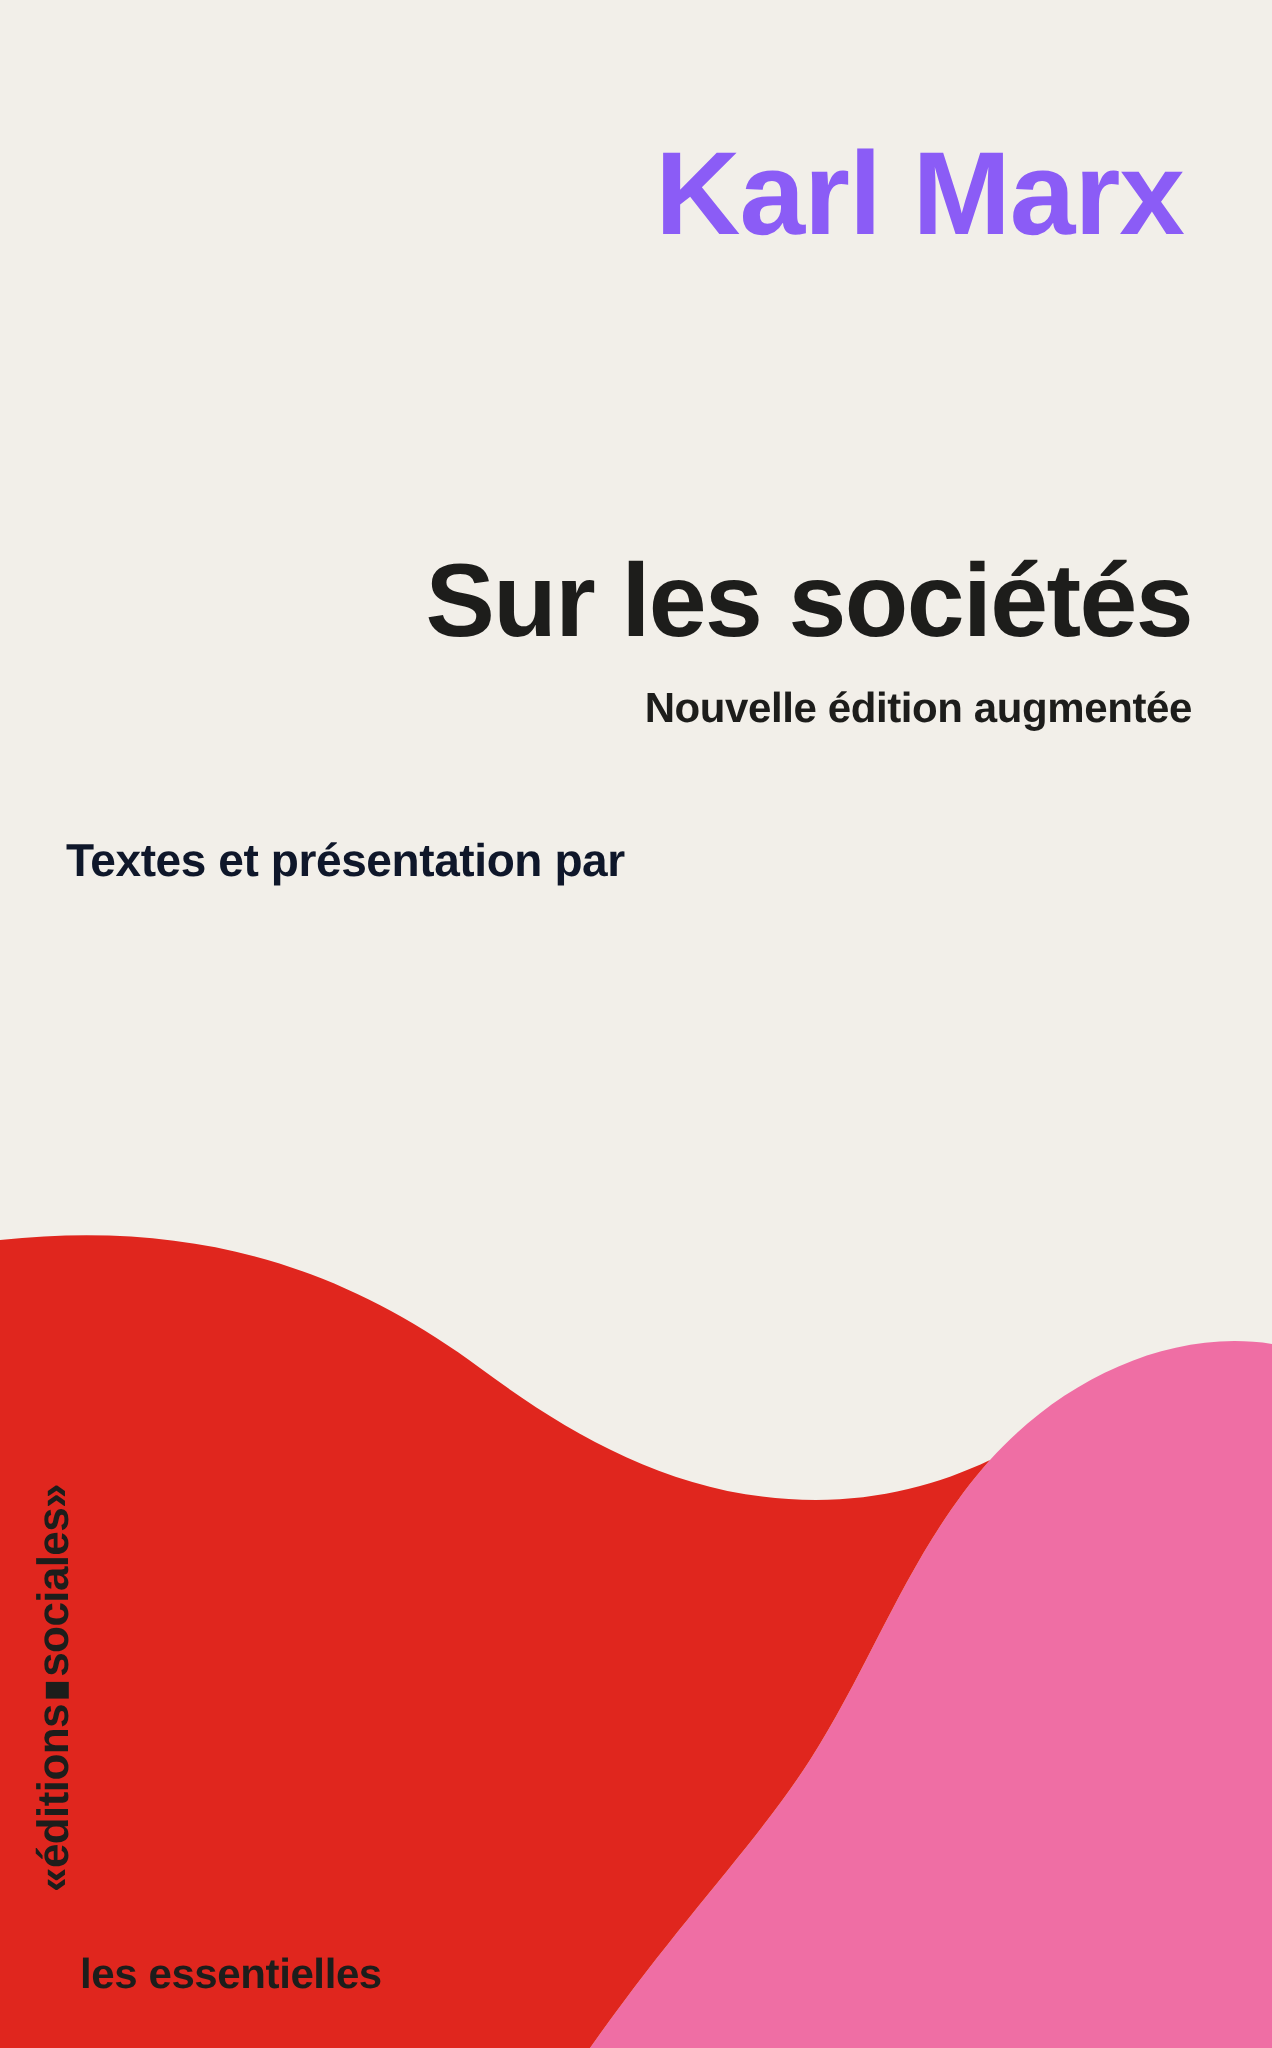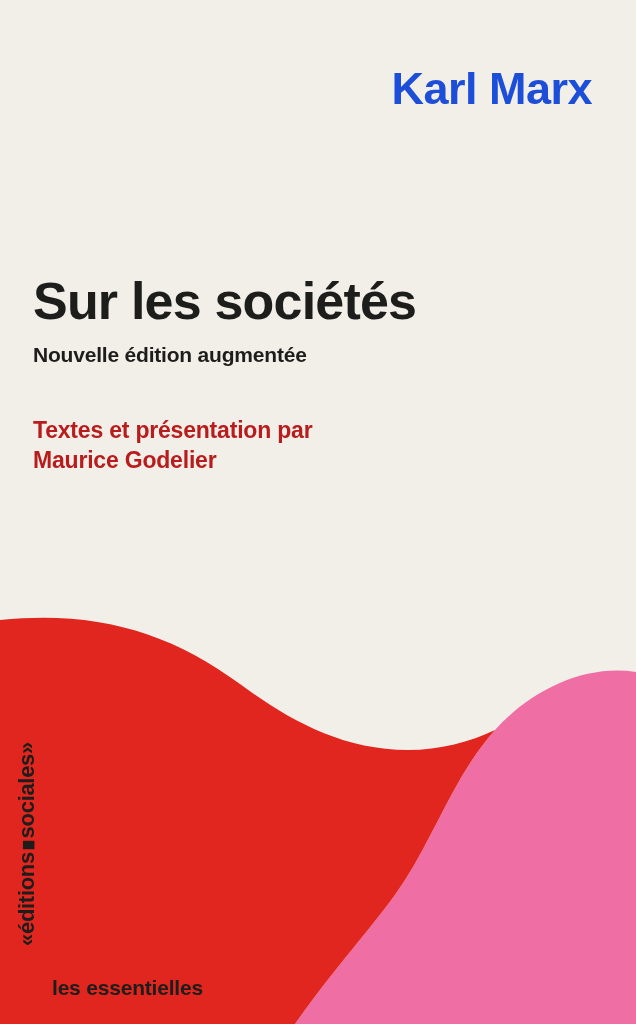--- a/index.html
+++ b/index.html
@@ -30,23 +30,23 @@
     height: 1024px;
     pointer-events: none;
   }
 
   
   .authors {
     position: absolute;
     top: 64px;
     right: 44px;
     text-align: left;
-    color: #1d4ed8;
+    color: #8b5cf6;
     font-weight: bold;
-    font-size: 45px;
+    font-size: 59px;
     line-height: 1.12;
     letter-spacing: -0.5px;
   }
   .authors div {
     white-space: nowrap;
   }
 
   
   .titleblock {
     position: absolute;
@@ -54,30 +54,32 @@
     top: 272px;
     right: 40px;
   }
   .title {
     color: #1d1d1b;
     font-weight: bold;
     font-size: 52px;
     line-height: 1.13;
     letter-spacing: -0.8px;
     margin: 0;
+    text-align: right;
   }
   .subtitle {
     color: #1d1d1b;
     font-weight: bold;
     font-size: 21px;
     margin-top: 12px;
     letter-spacing: -0.2px;
+    text-align: right;
   }
   .credits {
-    color: #b91c1c;
+    color: #0f172a;
     font-weight: bold;
     font-size: 23px;
     line-height: 1.32;
     margin-top: 48px;
     letter-spacing: -0.2px;
   }
 
   
   .publisher {
     position: absolute;
@@ -87,21 +89,21 @@
     transform: rotate(180deg);
     transform-origin: center;
     color: #1d1d1b;
     font-weight: bold;
     font-size: 22px;
     letter-spacing: -0.3px;
     white-space: nowrap;
   }
   .collection {
     position: absolute;
-    left: 52px;
+    left: 40px;
     bottom: 24px;
     color: #1d1d1b;
     font-weight: bold;
     font-size: 21px;
     letter-spacing: -0.2px;
     white-space: nowrap;
   }
 </style>
 </head>
 <body>
@@ -121,20 +123,19 @@
     <div>Karl Marx</div>
   </div>
 
   <div class="titleblock">
     <div class="title">
       <div>Sur les sociétés</div>
     </div>
     <div class="subtitle">Nouvelle édition augmentée</div>
     <div class="credits">
       <div>Textes et présentation par</div>
-      <div>Maurice Godelier</div>
     </div>
   </div>
 
   <div class="publisher">«éditions∎sociales»</div>
   <div class="collection">les essentielles</div>
 
 </div>
 
 </body></html>

